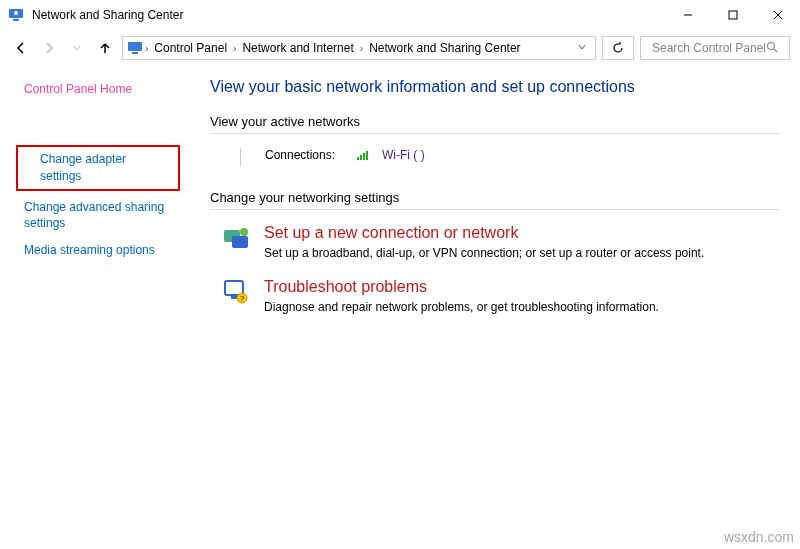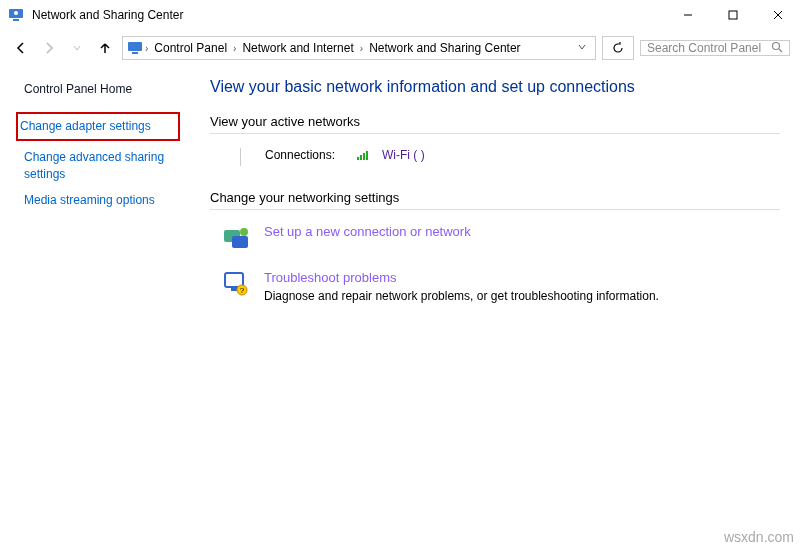--- a/index.html
+++ b/index.html
@@ -60,47 +60,48 @@
   }
   .crumb { padding: 0 4px; color: #000; }
   .crumb-sep { color: #555; font-size: 10px; }
   .addr-end { margin-left: auto; display: flex; align-items: center; gap: 4px; padding-right: 4px;}
   .refresh-box {
     width: 32px; height: 24px; border: 1px solid #ccc;
     display: flex; align-items: center; justify-content: center;
   }
   .searchbox {
     width: 150px;
-    height: 16px;
+    height: 24px;
     border: 1px solid #ccc;
     display: flex;
     align-items: center;
     padding: 0 6px;
     color: #888;
-    justify-content: space-between;
+    justify-content: center;
   }
   .content {
     display: flex;
     height: calc(549px - 30px - 36px);
   }
   .sidebar {
     width: 192px;
     padding: 16px 8px 8px 24px;
     display: flex;
     flex-direction: column;
     font-size: 12px;
   }
-  .sidebar .cphome { color: #0f172a; margin-bottom: 16px; }
+  .sidebar .cphome { color: #ec4899; margin-bottom: 16px; }
   .sidebar .link { color: #0066cc; margin-bottom: 10px; cursor: pointer; line-height: 1.4;}
   .highlight {
     border: 2px solid #c00;
-    padding: 4px 2px;
+    padding: 4px 22px;
     margin-left: -8px;
     margin-right: 4px;
     margin-bottom: 8px;
+    margin-top: 33px;
   }
   .see-also {
     margin-top: auto;
     margin-bottom: 12px;
   }
   .see-also .label { color: #777; margin-bottom: 10px; }
   .main {
     flex: 1;
     padding: 12px 20px 0 18px;
   }
@@ -122,21 +123,21 @@
   .net-right .k { width: 84px; }
   .wifi { color: #4c1d95; display: inline-flex; align-items: center; gap: 14px;}
   .sig-bars { display: inline-flex; align-items: flex-end; gap: 1px; }
   .sig-bars span { width: 2px; background: #2a2; display: inline-block; }
   .task {
     display: flex;
     gap: 14px;
     margin: 10px 0 18px 12px;
   }
   .task-icon { width: 28px; height: 28px; flex-shrink: 0; }
-  .task-title { color: #8b5cf6; font-size: 13px; margin-bottom: 4px; }
+  .task-title { color: #b91c1c; font-size: 16px; margin-bottom: 4px; }
   .task-desc { font-size: 12px; color: #000; }
   .cp-icon {
     width: 16px; height: 16px;
     display: inline-block;
   }
   .url-note {
     position: absolute;
     bottom: 4px; right: 6px;
     font-size: 14px;
     color: #aaa;
@@ -274,20 +275,21 @@
     <div class="task">
       <div class="task-icon">
         <svg viewBox="0 0 28 28">
             <rect x="2" y="6" width="16" height="12" rx="2" fill="#4a8"></rect>
             <rect x="10" y="12" width="16" height="12" rx="2" fill="#36c"></rect>
             <circle cx="22" cy="8" r="4" fill="#6b4"></circle>
           </svg>
       </div>
       <div>
         <div class="task-title">Set up a new connection or network</div>
+        <div class="task-desc">Set up a broadband, dial-up, or VPN connection; or set up a router or access point.</div>
       </div>
     </div>
 
     <div class="task">
       <div class="task-icon">
         <svg viewBox="0 0 28 28">
             <rect x="3" y="3" width="18" height="14" rx="2" fill="none" stroke="#36c" stroke-width="2"></rect>
             <rect x="9" y="18" width="6" height="3" fill="#36c"></rect>
             <circle cx="20" cy="20" r="5" fill="#fc0" stroke="#c80" stroke-width="1"></circle>
             <text x="20" y="23" font-size="8" text-anchor="middle" fill="#000">?</text>

